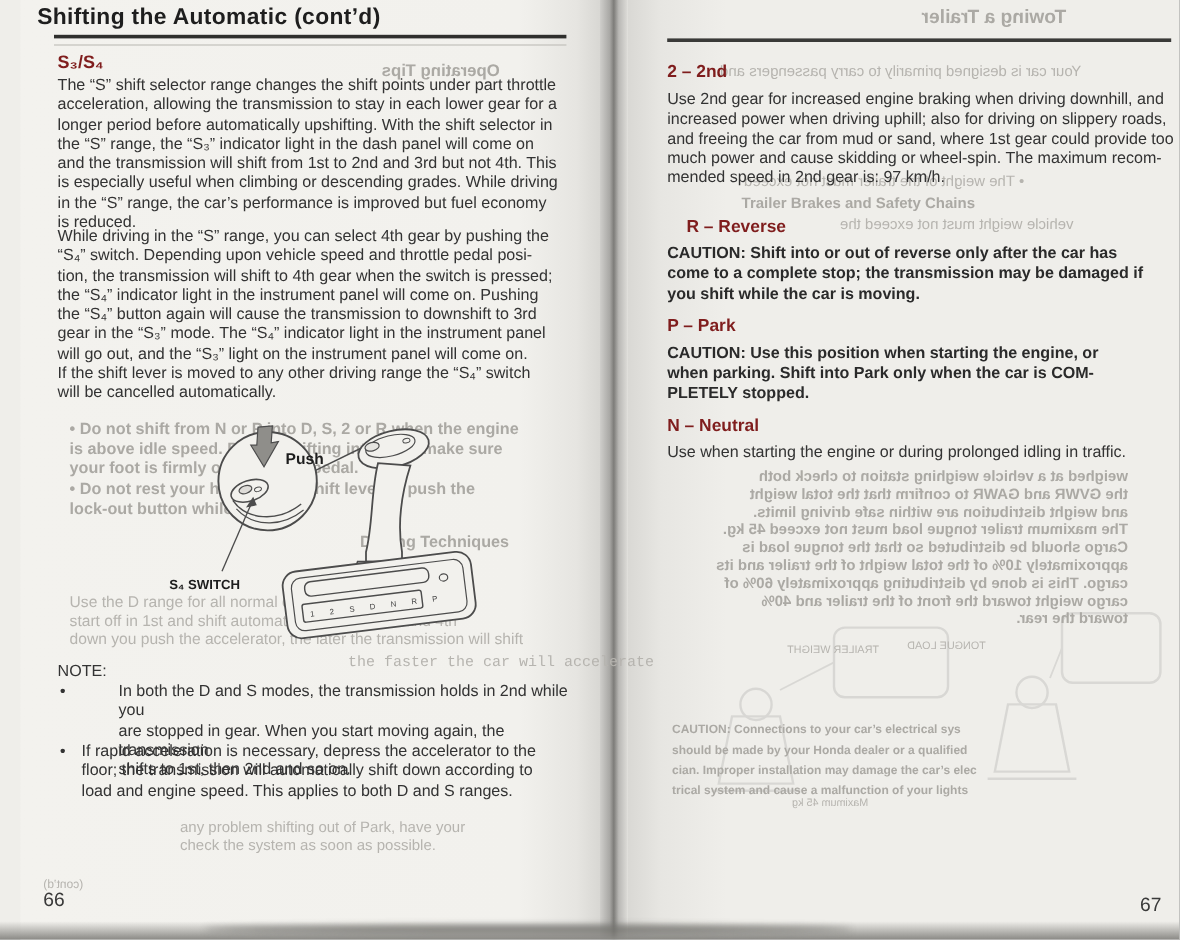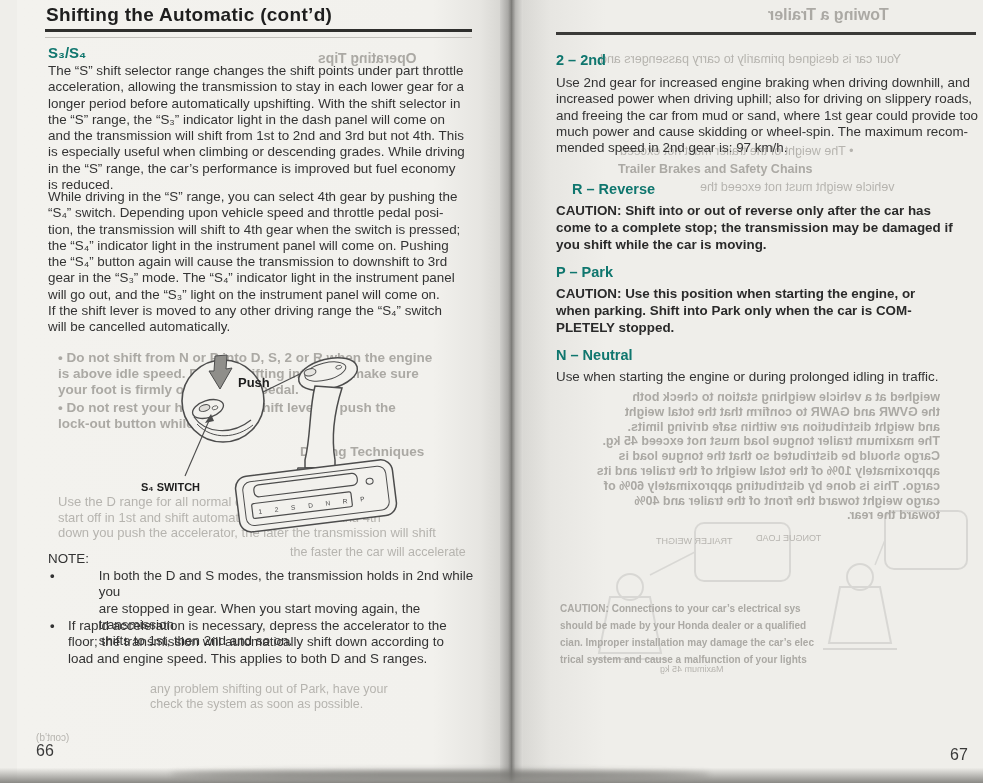--- a/index.html
+++ b/index.html
@@ -22,21 +22,21 @@
   .bottom-shadow{position:absolute;left:0;top:766px;width:983px;height:17px;
     background:linear-gradient(to top,#8a8985 0%,rgba(138,137,133,0) 90%);}
   .bottom-wave{position:absolute;left:170px;top:771px;width:540px;height:7px;border-radius:50%;
     background:#6f6e6a;filter:blur(3px);opacity:.8;}
 
   
   .abs{position:absolute;z-index:2;}
   .title{font-size:19px;font-weight:bold;color:#1e1e1e;letter-spacing:.3px;}
   .rule-dark{background:#2f2f2d;height:3px;}
   .rule-lite{background:#c2c0bb;height:1px;}
-  .sec-head{font-size:15px;font-weight:bold;color:#0f766e;}
+  .sec-head{font-size:15px;font-weight:bold;color:#7f1d1d;}
   .body-txt{font-size:13.4px;line-height:16.3px;white-space:pre-line;color:#333;}
   .body-bold{font-weight:bold;color:#2a2a2a;line-height:17px;}
   .note-row{display:flex;z-index:2;position:absolute;}
   .bullet{width:18px;font-size:13px;font-weight:bold;color:#333;}
   .pagenum{font-size:16px;color:#3a3a3a;}
   .ghost{position:absolute;z-index:1;white-space:pre-line;color:#b6b4af;}
   .ghost.bold{font-weight:bold;color:#aba9a4;}
   .ghost.mir{transform:scaleX(-1);transform-origin:center;}
   svg{display:block;}
   svg text{font-family:"Liberation Sans","DejaVu Sans",sans-serif;}
@@ -44,21 +44,21 @@
 </head>
 <body>
 
 <div class="scan" id="scan">
 
   <div class="edge-strip"></div>
   <div class="left-page"></div>
   <div class="gutter"></div>
   <div class="right-page"></div>
 
-  <div class="abs title" style="left:46px;top:4px;">Shifting the Automatic (cont’d)</div>
+  <div class="abs title" style="left:31px;top:4px;">Shifting the Automatic (cont’d)</div>
   <div class="abs rule-dark" style="left:45px;top:29px;width:427px;"></div>
   <div class="abs rule-lite" style="left:45px;top:37px;width:427px;"></div>
 
   <div class="abs sec-head" style="left:48px;top:44px;">S₃/S₄</div>
 
   <div class="abs body-txt" style="left:48px;top:63px;width:430px;">The “S” shift selector range changes the shift points under part throttle
 acceleration, allowing the transmission to stay in each lower gear for a
 longer period before automatically upshifting. With the shift selector in
 the “S” range, the “S₃” indicator light in the dash panel will come on
 and the transmission will shift from 1st to 2nd and 3rd but not 4th. This
@@ -176,21 +176,21 @@
     <div class="ghost bold" style="left: 58px; top: 350px; font-size: 13.5px; line-height: 16.2px;">• Do not shift from N or P into D, S, 2 or R when the engine
    is above idle speed. Before shifting into gear, make sure
    your foot is firmly on the brake pedal.</div>
     <div class="ghost bold" style="left: 58px; top: 400px; font-size: 13.5px; line-height: 16.2px;">• Do not rest your hand on the shift lever or push the
    lock-out button while driving.</div>
     <div class="ghost bold" style="left: 300px; top: 444px; font-size: 13.5px;">Driving Techniques</div>
     <div class="ghost bold" style="left: 300px; top: 478px; font-size: 13px;">D–4th</div>
     <div class="ghost" style="left: 58px; top: 494px; font-size: 13px; line-height: 15.5px;">Use the D range for all normal driving. The car will
 start off in 1st and shift automatically to 2nd, 3rd and 4th
 down you push the accelerator, the later the transmission will shift</div>
-    <div class="ghost" style="left: 290px; top: 545px; font-size: 12.5px;">the faster the car will accelerate</div>
+    <div class="ghost" style="left: 290px; top: 545px; font-size: 12.5px; font-family: Liberation Mono, monospace;">the faster the car will accelerate</div>
     <div class="ghost" style="left: 150px; top: 682px; font-size: 12.5px; line-height: 15px;">any problem shifting out of Park, have your
 check the system as soon as possible.</div>
     <div class="ghost mir" style="left: 36px; top: 732px; font-size: 10px;">(cont’d)</div>
     <div class="ghost bold mir" style="left: 768px; top: 6px; font-size: 16px;">Towing a Trailer</div>
     <div class="ghost mir" style="left: 600px; top: 52px; font-size: 12.5px;">Your car is designed primarily to carry passengers and</div>
     <div class="ghost mir" style="left: 620px; top: 144px; font-size: 12.5px;">• The weight of the trailer must not exceed</div>
     <div class="ghost bold" style="left: 618px; top: 162px; font-size: 12.5px;">Trailer Brakes and Safety Chains</div>
     <div class="ghost mir" style="left: 700px; top: 180px; font-size: 12.5px;">vehicle weight must not exceed the</div>
     <div class="ghost bold mir" style="left: 558px; top: 390px; font-size: 12.5px; line-height: 14.8px; width: 382px;">weighed at a vehicle weighing station to check both
 the GVWR and GAWR to confirm that the total weight

